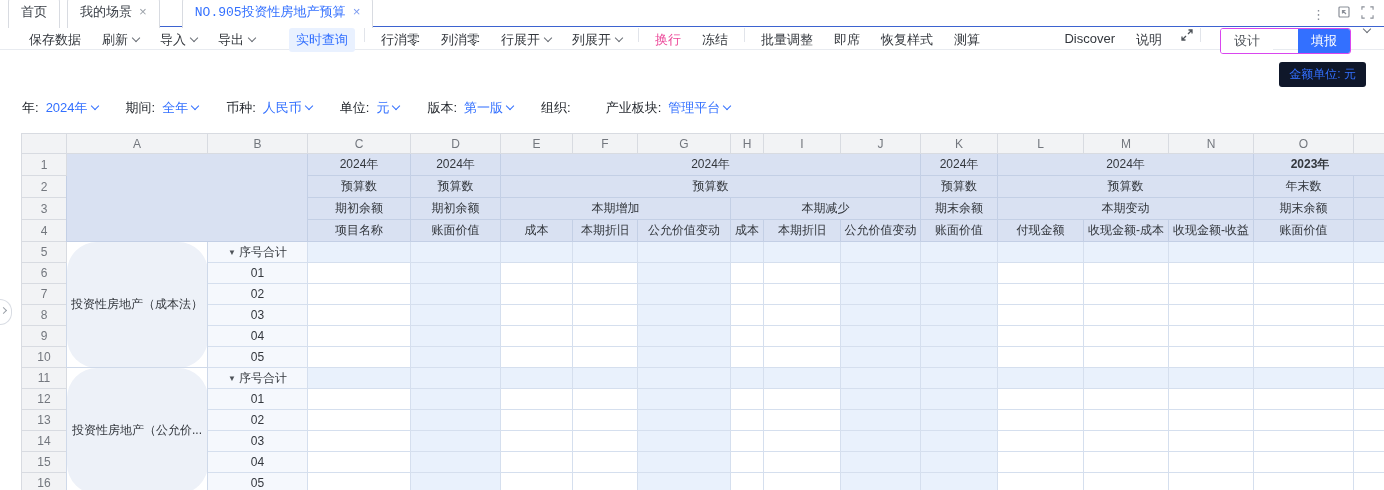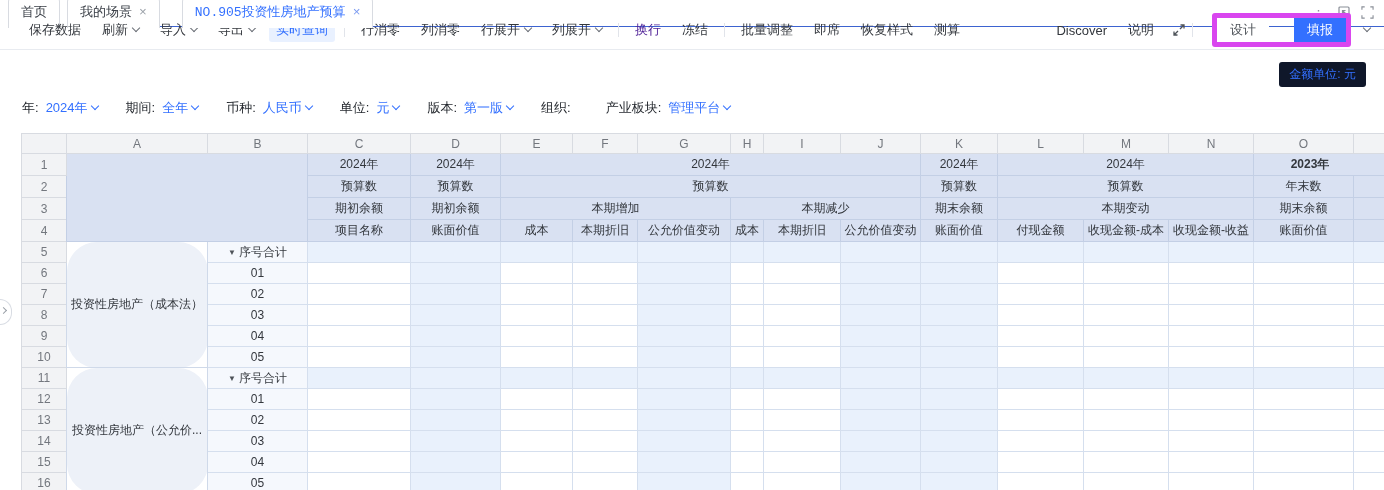--- a/index.html
+++ b/index.html
@@ -15,29 +15,29 @@
     border:1px solid #d8dbe1; border-bottom:none; border-radius:7px 7px 0 0;
     background:#fff; font-size:13px; color:#3b4048; cursor:pointer; white-space:nowrap; position:relative;font-family:Liberation Mono, monospace; }
   .tab.active { height:25px; color:#3370ff; z-index:2;margin-left:15px; }
   .tab .x { margin-left:7px; font-size:13px; color:#9aa0a8; line-height:1; }
   .tab.active .x { color:#7c9bf0; }
   .corner-icons { position:absolute; right:10px; top:5px; display:flex; align-items:center; gap:10px; color:#8a8f98; }
   .corner-icons .dots { font-size:13px; letter-spacing:0; line-height:1; padding:0 2px; }
 
   
   .toolbar { position:absolute; left:0; top:28px; width:1384px; height:22px; background:#fff;
-    border-bottom:1px solid #e8ebf0; display:flex; align-items:center; padding:0 14px 17px 22px; font-size:13px; color:#33373d; }
+    border-bottom:1px solid #e8ebf0; display:flex; align-items:flex-start; padding:0 14px 17px 22px; font-size:13px; color:#33373d; }
   .tbtn { display:inline-flex; align-items:center; padding:3px 7px; margin-right:7px; border-radius:3px; cursor:pointer; white-space:nowrap; }
-  .tbtn.active { background:#e9f1ff; color:#3370ff; }
-  .tbtn.disabled { color:#4c1d95; }
+  .tbtn.active { background:#e9f1ff; color:#3370ff;margin-left:20px; }
+  .tbtn.disabled { color:#ec4899; }
   .tsep { width:1px; height:14px; background:#e1e4ea; margin:0 9px 0 2px; }
   .chev { display:inline-block; width:6px; height:6px; border-right:1.3px solid currentColor;
     border-bottom:1.3px solid currentColor; transform:rotate(45deg); margin-left:5px; position:relative; top:-2px; color:#6a6f76; }
   .toolbar .spacer { flex:1; }
-  .seg { display:inline-flex; border-radius:3px; overflow:hidden; margin:0 8px 0 10px; border:5px solid #d946ef; }
+  .seg { display:inline-flex; border-radius:3px; overflow:hidden; margin:0 8px 0 10px; border:1px solid #d946ef; }
   .seg .s1 { padding:3px 13px; background:#fff; color:#4e5359; cursor:pointer; }
   .seg .s2 { padding:3px 13px; background:#3370ff; color:#fff; cursor:pointer;margin-left:25px; }
   .tool-icon { display:inline-flex; align-items:center; cursor:pointer; margin:0 4px; color:#4e5359; }
 
   
   .unit-badge { position:absolute; right:18px; top:62px; background:#0f172a; color:#3370ff;
     font-size:12px; padding:4px 10px; border-radius:3px; }
   .filters { position:absolute; left:22px; top:99px; display:flex; align-items:center; gap:28px;
     font-size:13px; color:#1f2329; white-space:nowrap; }
   .filter { display:inline-flex; align-items:center; }

